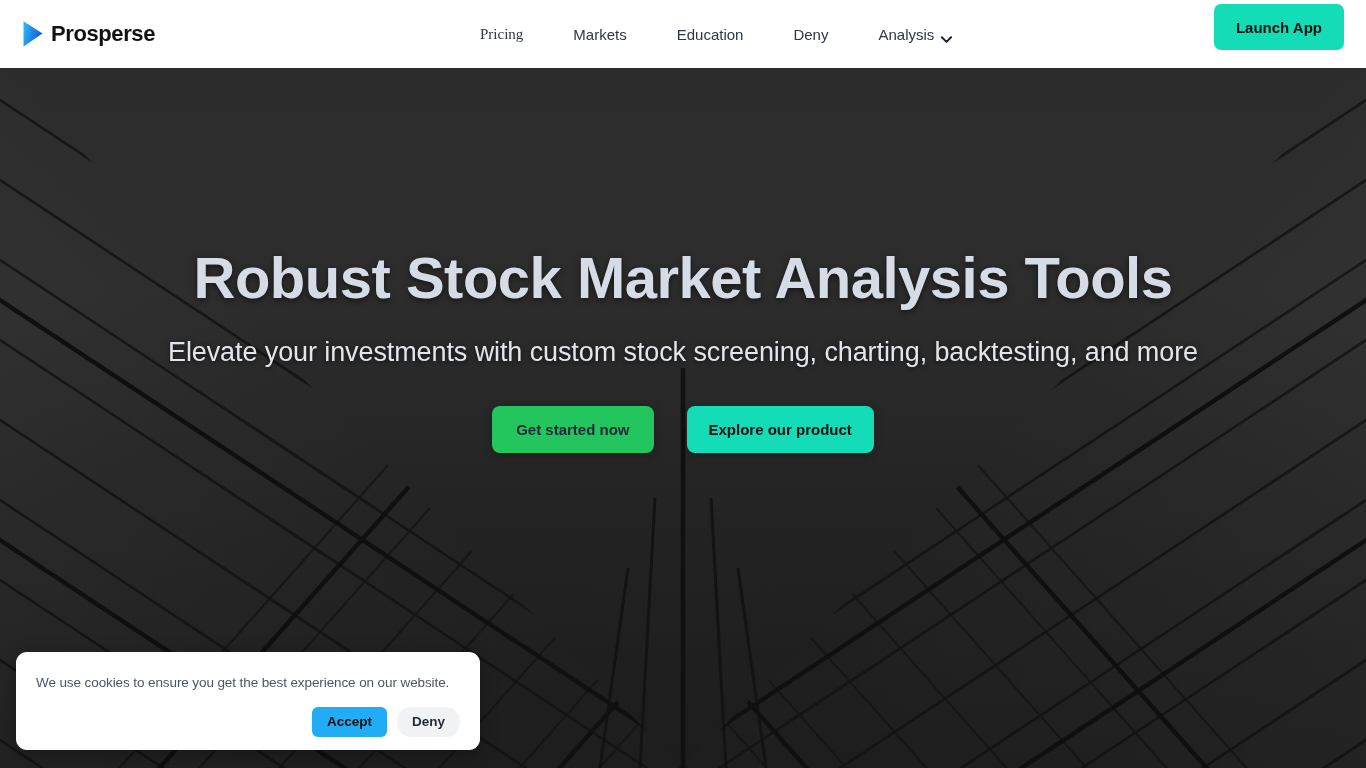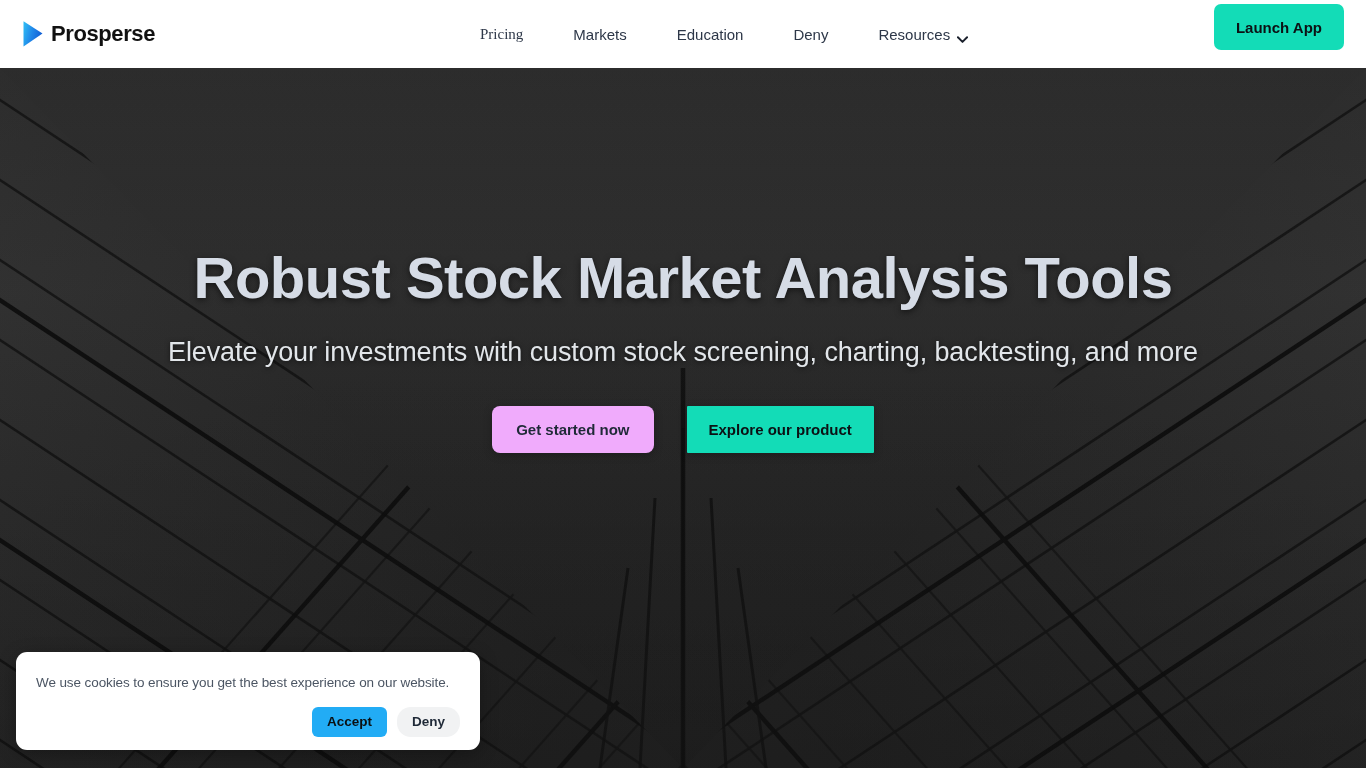--- a/index.html
+++ b/index.html
@@ -88,31 +88,31 @@
     line-height:1.2; letter-spacing:-0.1px;
     text-shadow:0 1px 5px rgba(0,0,0,.6);
     white-space:nowrap;
   }
   .hero-actions{
     margin-top:38px;
     display:flex; align-items:center; gap:33px;
   }
   .btn-secondary{
     height:47px; padding:0 24px;
-    background:#f0abfc; color:#1f2937;
+    background:#22c55e; color:#1f2937;
     border:none; border-radius:8px;
     font-family:"Liberation Sans", sans-serif;
     font-size:15px; font-weight:bold;
     cursor:pointer; white-space:nowrap;
     box-shadow:0 2px 8px rgba(0,0,0,.25);
   }
   .btn-primary{
     height:47px; padding:0 22px;
     background:#13dcb7; color:#0c1114;
-    border:none; border-radius:1px;
+    border:none; border-radius:8px;
     font-family:"Liberation Sans", sans-serif;
     font-size:15px; font-weight:bold;
     cursor:pointer; white-space:nowrap;
     box-shadow:0 2px 8px rgba(0,0,0,.25);
   }
 
   
   .cookie-banner{
     position:absolute; left:16px; top:652px;
     width:464px; height:98px;
@@ -177,21 +177,21 @@
     <a class="nav-link" href="#">
       <span>Markets</span>
     </a>
     <a class="nav-link" href="#">
       <span>Education</span>
     </a>
     <a class="nav-link" href="#">
       <span>Deny</span>
     </a>
     <a class="nav-link" href="#">
-      <span>Resources</span>
+      <span>Analysis</span>
       <span class="chev">
         <svg viewBox="0 0 12 8" xmlns="http://www.w3.org/2000/svg">
           <path d="M1 1.4 L6 6.4 L11 1.4" fill="none" stroke="#1a202c" stroke-width="2.1" stroke-linecap="round" stroke-linejoin="round"></path>
         </svg>
       </span>
     </a>
   </nav>
 
   <button class="launch-btn">Launch App</button>
 </header>

